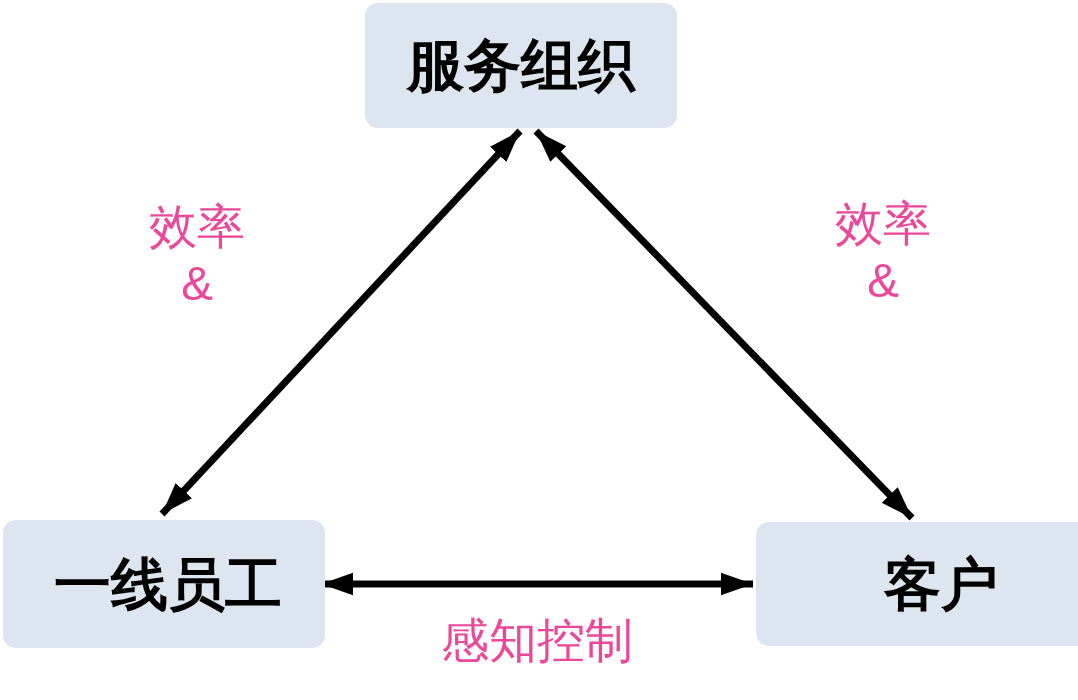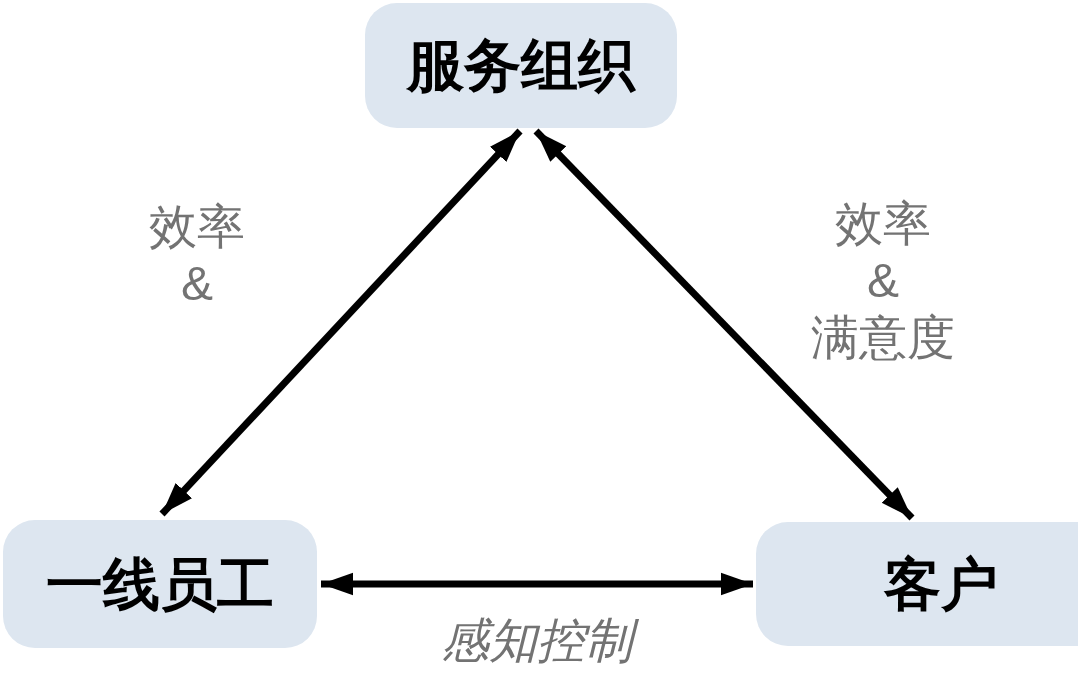--- a/index.html
+++ b/index.html
@@ -22,44 +22,44 @@
     width: 1078px;
     height: 700px;
   }
   .arrows-layer line {
     stroke: #000000;
     stroke-width: 7;
   }
   .node {
     position: absolute;
     background: #dde6f0;
-    border-radius: 32px;
+    border-radius: 13px;
     display: flex;
     align-items: center;
     justify-content: center;
     color: #000000;
     font-weight: bold;
     font-size: 57px;
     line-height: 1;
     white-space: nowrap;
   }
   .node-top          { left: 365px; top: 3px;   width: 312px; height: 125px; }
-  .node-bottom-left  { left: 3px;   top: 520px; width: 314px; height: 128px; }
+  .node-bottom-left  { left: 3px;   top: 520px; width: 314px; height: 128px; padding-left: 8px; }
   .node-bottom-right { left: 756px; top: 522px; width: 370px; height: 124px; }
   .edge-label {
     position: absolute;
-    color: #737373;
+    color: #ec4899;
     font-size: 48px;
     line-height: 57px;
     text-align: center;
     white-space: nowrap;
   }
   .edge-label-left   { left: 57px;  top: 198px; width: 280px; }
   .edge-label-right  { left: 743px; top: 195px; width: 280px; }
-  .edge-label-bottom { left: 397px; top: 612px; width: 280px; font-style: italic; }
+  .edge-label-bottom { left: 397px; top: 612px; width: 280px; }
 </style>
 </head>
 <body>
 
 <div class="diagram">
 
   <svg class="arrows-layer" viewBox="0 0 1078 700" xmlns="http://www.w3.org/2000/svg">
     <defs>
       <marker id="ah" viewBox="0 0 10 7" refX="10" refY="3.5" markerWidth="32" markerHeight="24" markerUnits="userSpaceOnUse" orient="auto-start-reverse">
         <path d="M0,0 L10,3.5 L0,7 Z" fill="#000000"></path>
@@ -83,20 +83,19 @@
   </div>
 
   <div class="edge-label edge-label-left">
     <div>效率</div>
     <div>&amp;</div>
   </div>
 
   <div class="edge-label edge-label-right">
     <div>效率</div>
     <div>&amp;</div>
-    <div>满意度</div>
   </div>
 
   <div class="edge-label edge-label-bottom">
     <div>感知控制</div>
   </div>
 
 </div>
 
 </body></html>

